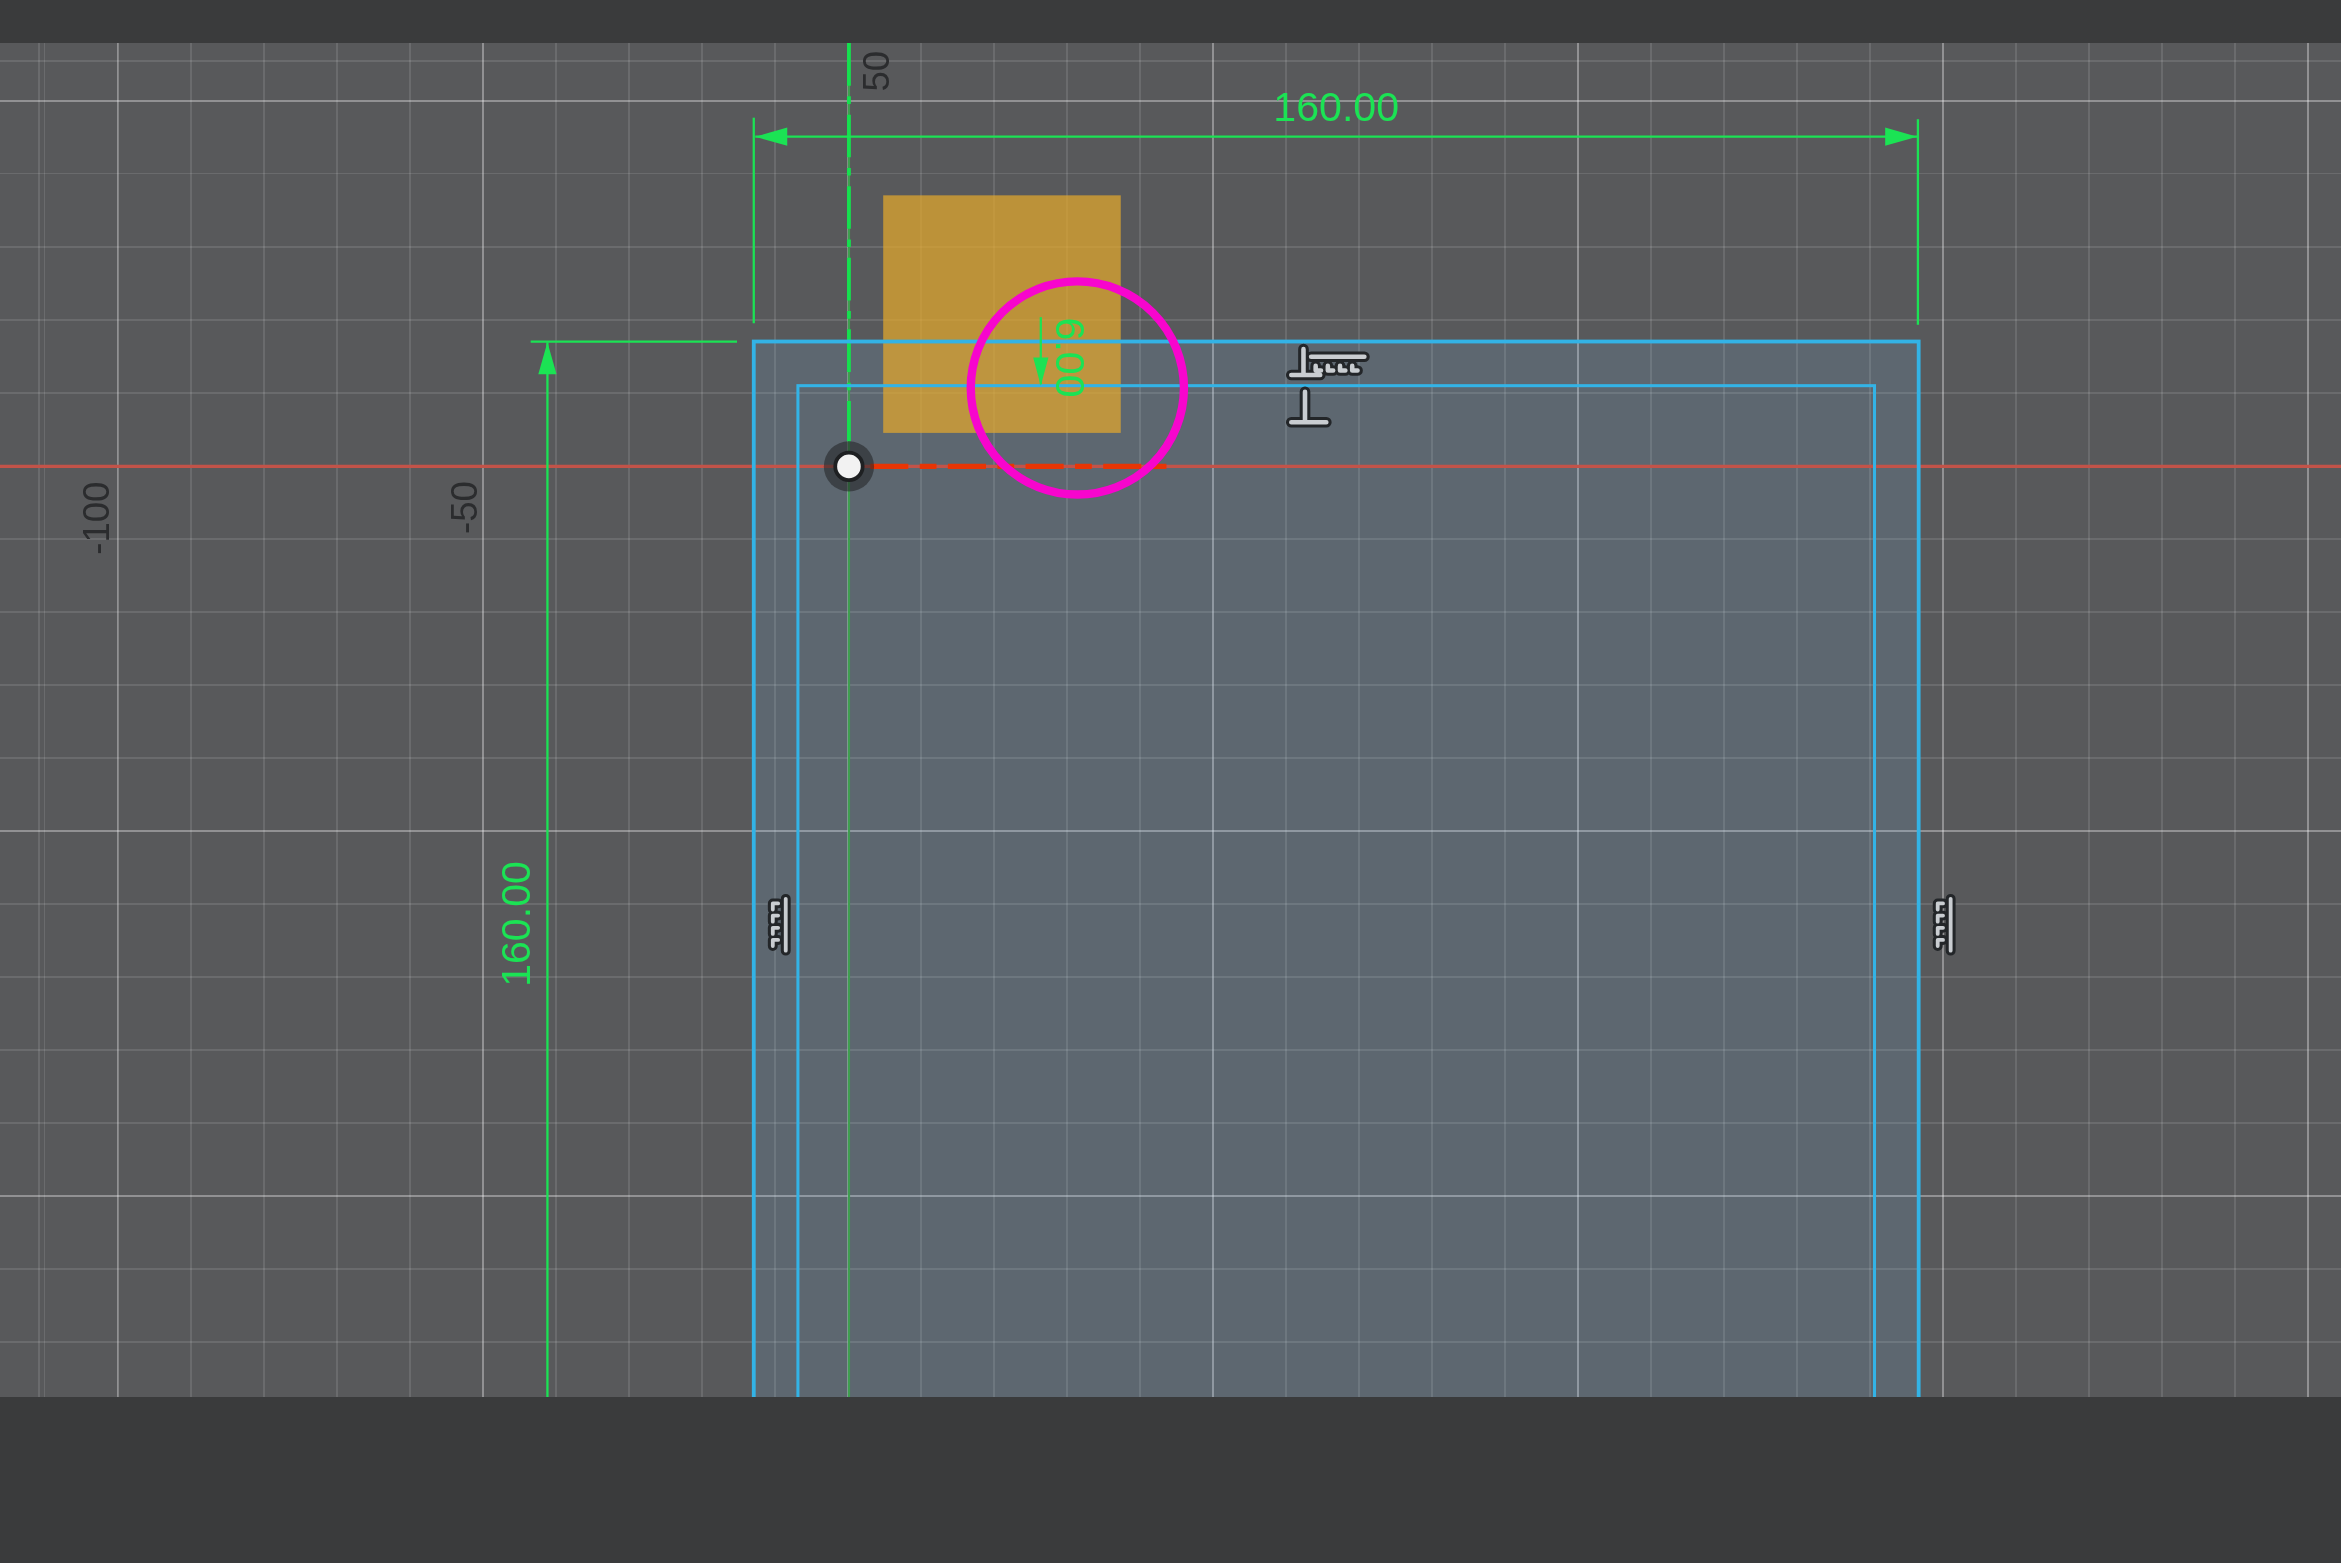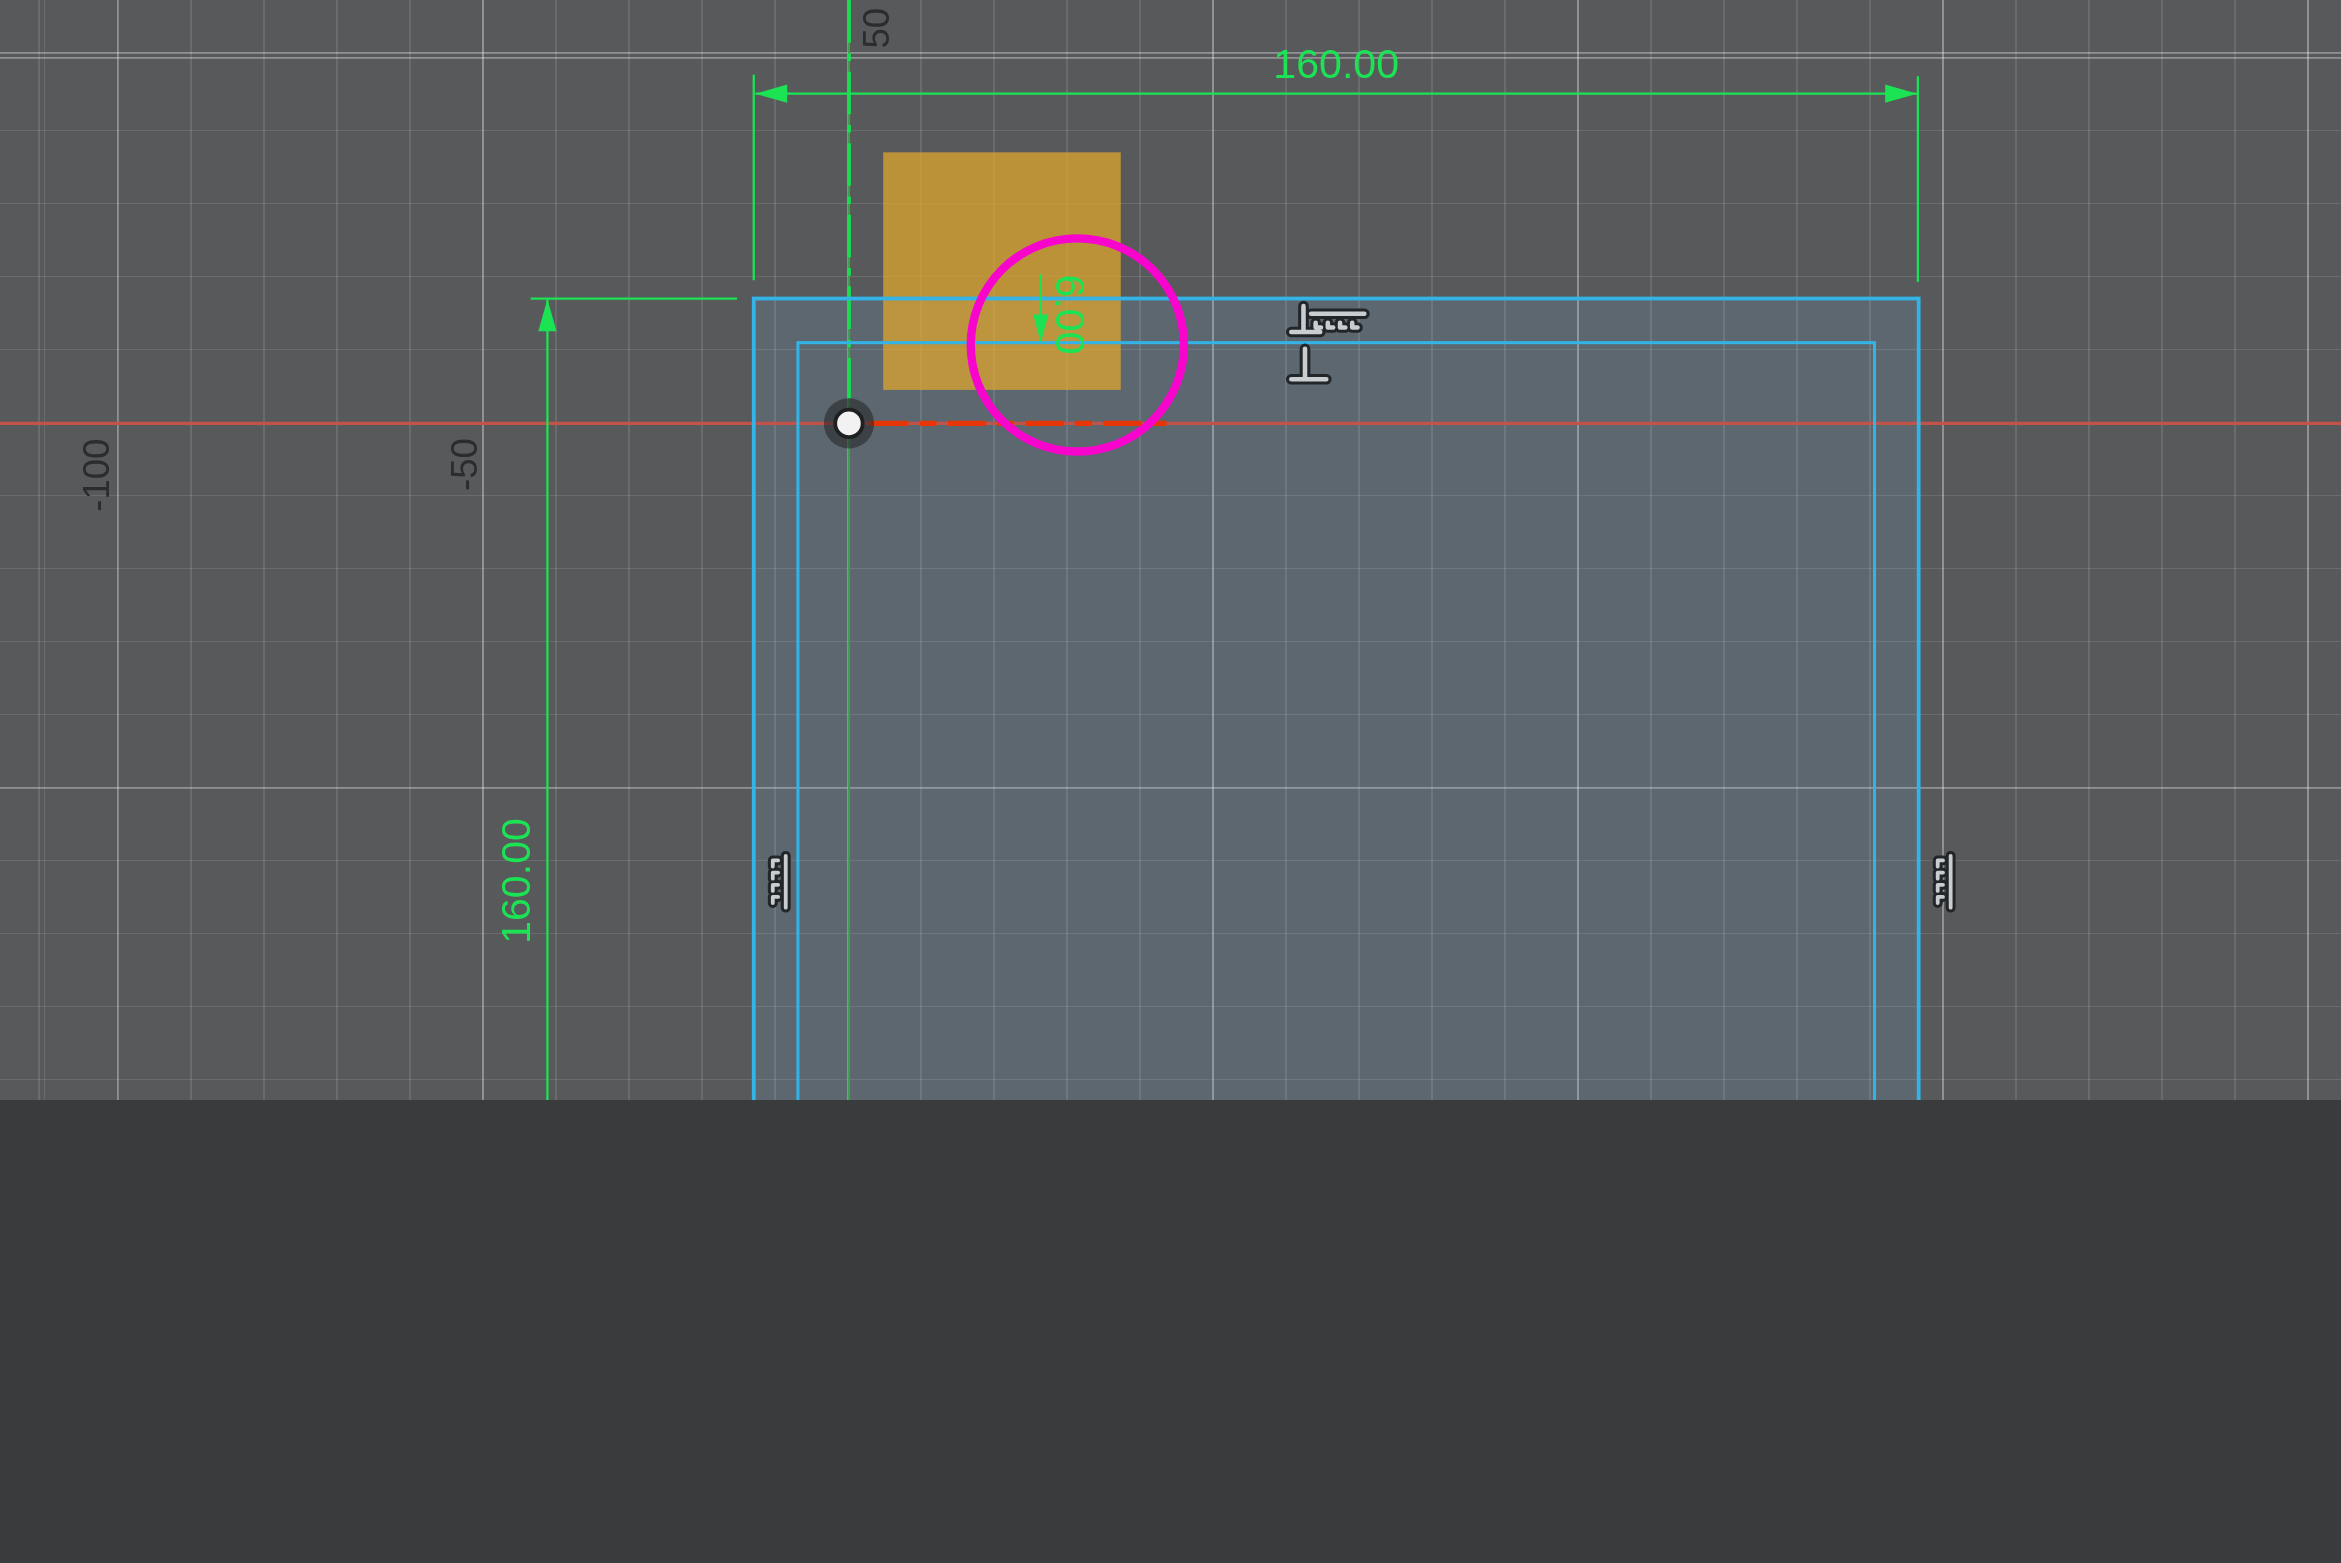--- a/index.html
+++ b/index.html
@@ -1,18 +1,19 @@
 <!DOCTYPE html>
 <html style="font-size:12px"><head>
 <meta charset="utf-8">
 <style>
   html,body{margin:0;padding:0;background:#3a3b3c;overflow:hidden;}
   #canvas{
-    position:relative;width:2342px;height:1100px;overflow:hidden;
+    position:relative;width:2342px;height:1354px;overflow:hidden;
     font-family:"Liberation Sans", sans-serif;
+    margin-top:43px;
   }
   #grid{
     position:absolute;inset:0;background-color:#58595b;
     background-image:
       repeating-linear-gradient(to right, rgba(255,255,255,0.26) 0 2.3px, transparent 2.3px 365px),
       repeating-linear-gradient(to bottom, rgba(255,255,255,0.26) 0 2.3px, transparent 2.3px 365px),
       repeating-linear-gradient(to right, rgba(255,255,255,0.11) 0 1.5px, transparent 1.5px 73px),
       repeating-linear-gradient(to bottom, rgba(255,255,255,0.11) 0 1.5px, transparent 1.5px 73px);
     background-position:117px 0, 0 57px, 44px 0, 0 57px;
   }

